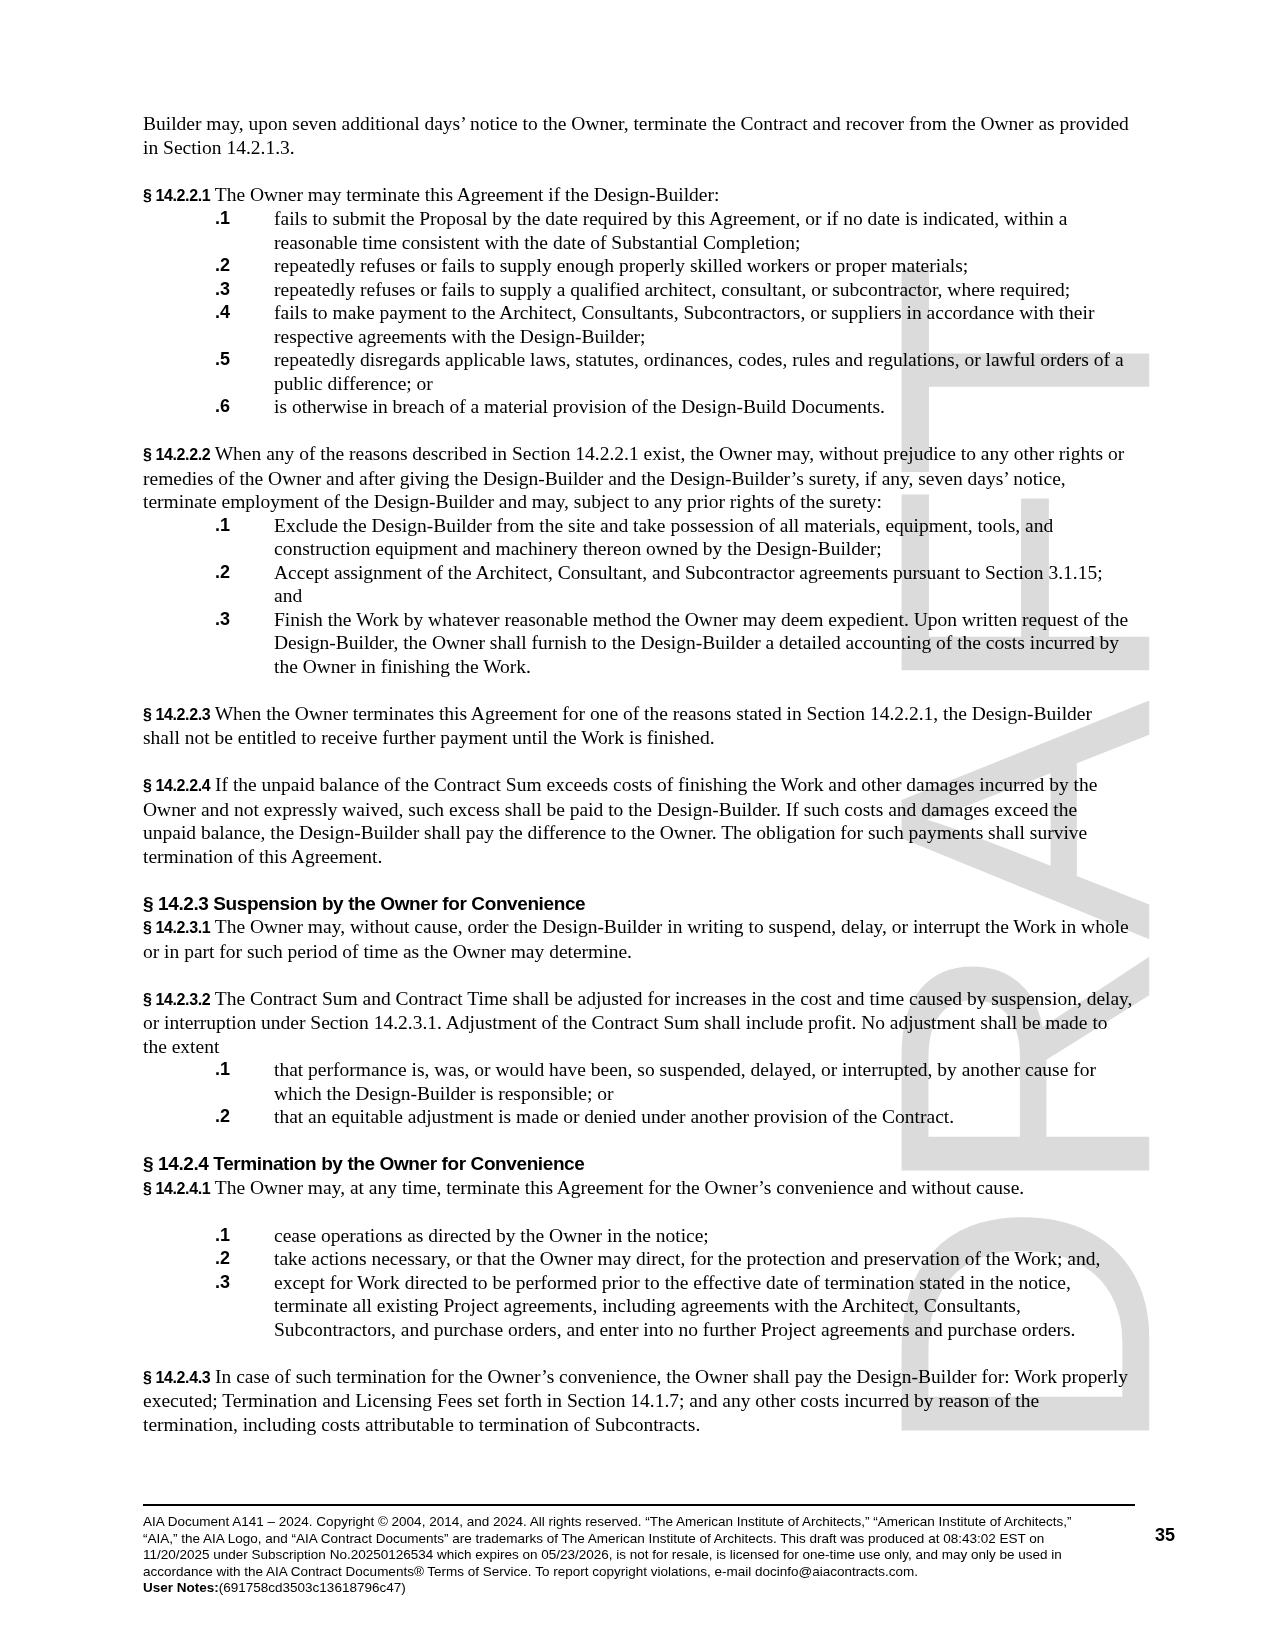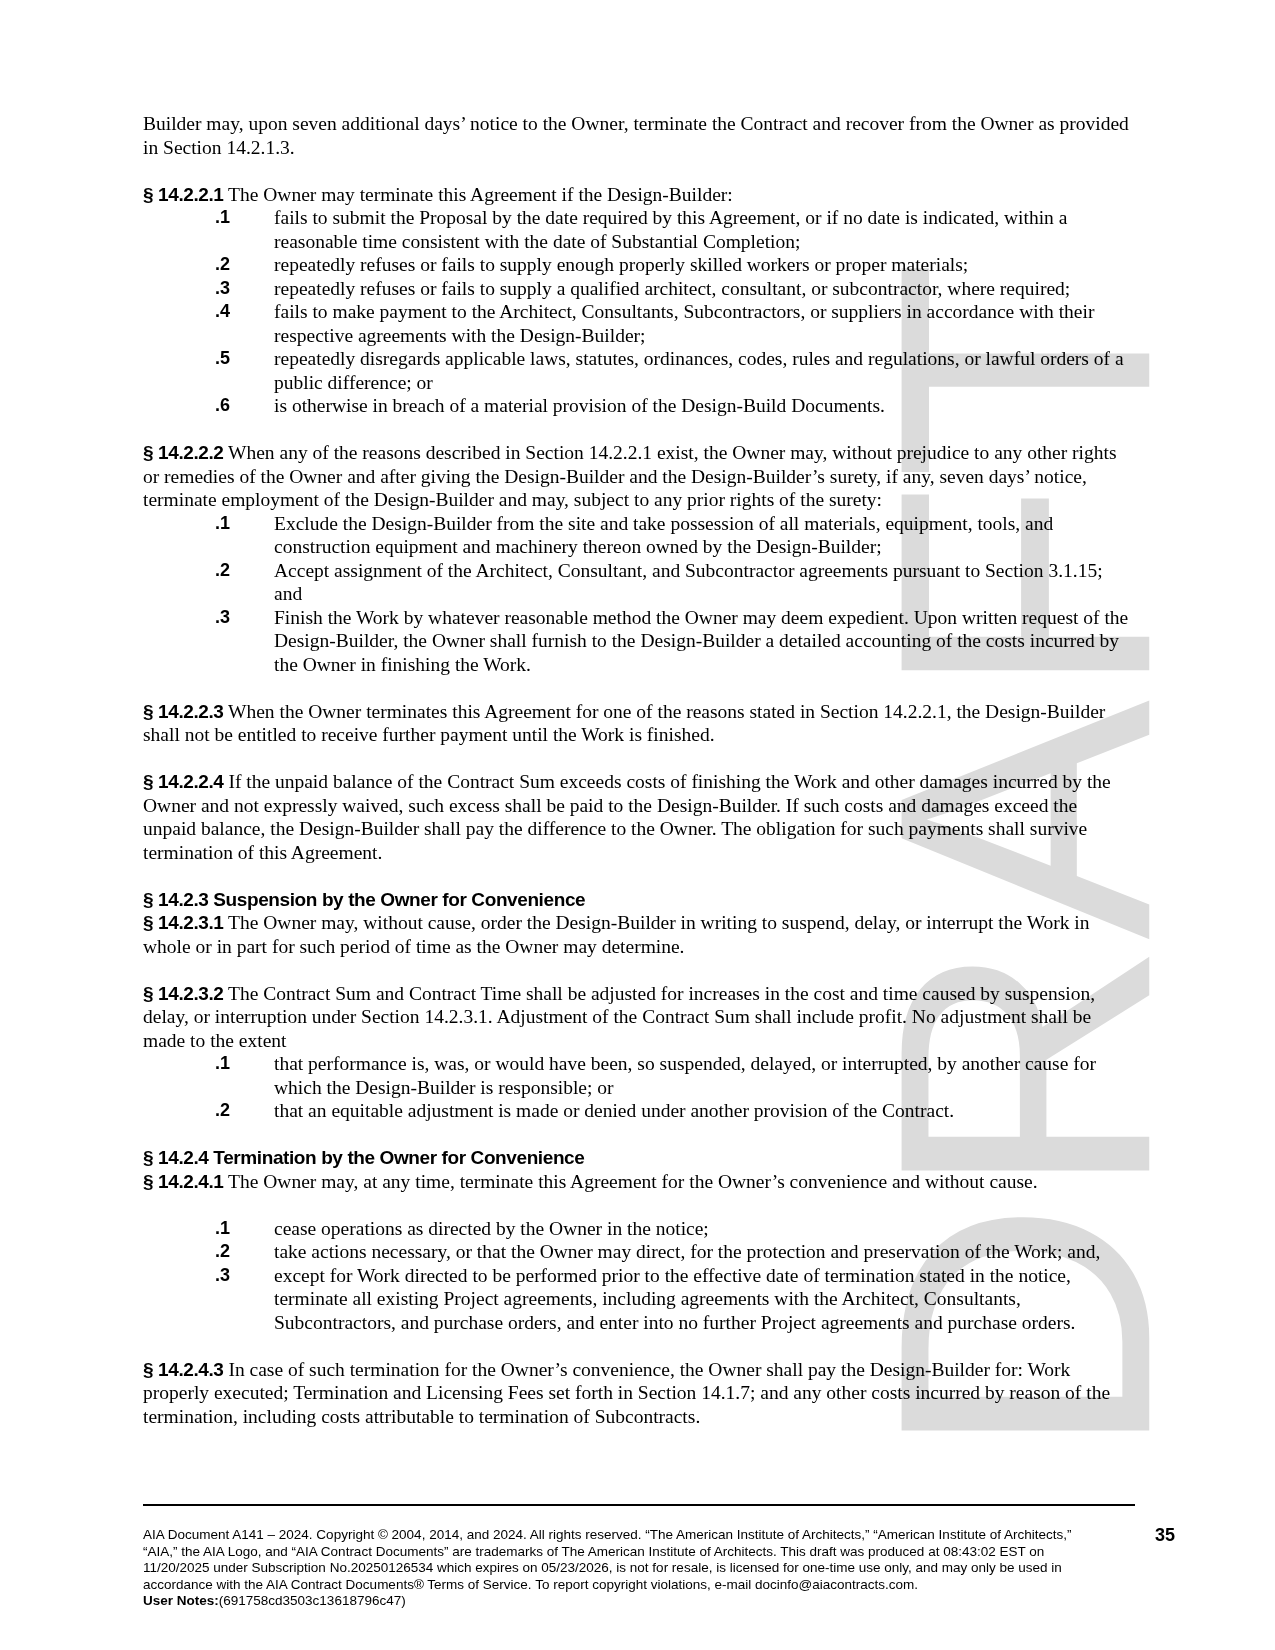--- a/index.html
+++ b/index.html
@@ -34,37 +34,37 @@
   .block.heading{
     margin-bottom:0;
     font-family:"Liberation Sans",sans-serif;
     font-weight:bold;
     font-size:19px;
     letter-spacing:-0.4px;
   }
   .label{
     font-family:"Liberation Sans",sans-serif;
     font-weight:bold;
-    font-size:19px;
+    font-size:16px;
     letter-spacing:-0.4px;
   }
   .li{display:flex;padding-left:72px;}
   .li .num{
     flex:0 0 43px;
     font-family:"Liberation Sans",sans-serif;
     font-weight:bold;
     font-size:18px;
   }
   .li .text{flex:1;margin-left:16px;}
   .footer{
     position:absolute;
     left:143px;top:1504px;
     width:992px;
     border-top:2px solid #000;
-    padding-top:21px;
+    padding-top:8px;
     z-index:1;
   }
   .footer-line{
     font-family:"Liberation Sans",sans-serif;
     font-size:13.5px;
     line-height:16.5px;
     white-space:nowrap;
     width:965px;
   }
   .footer-notes{

